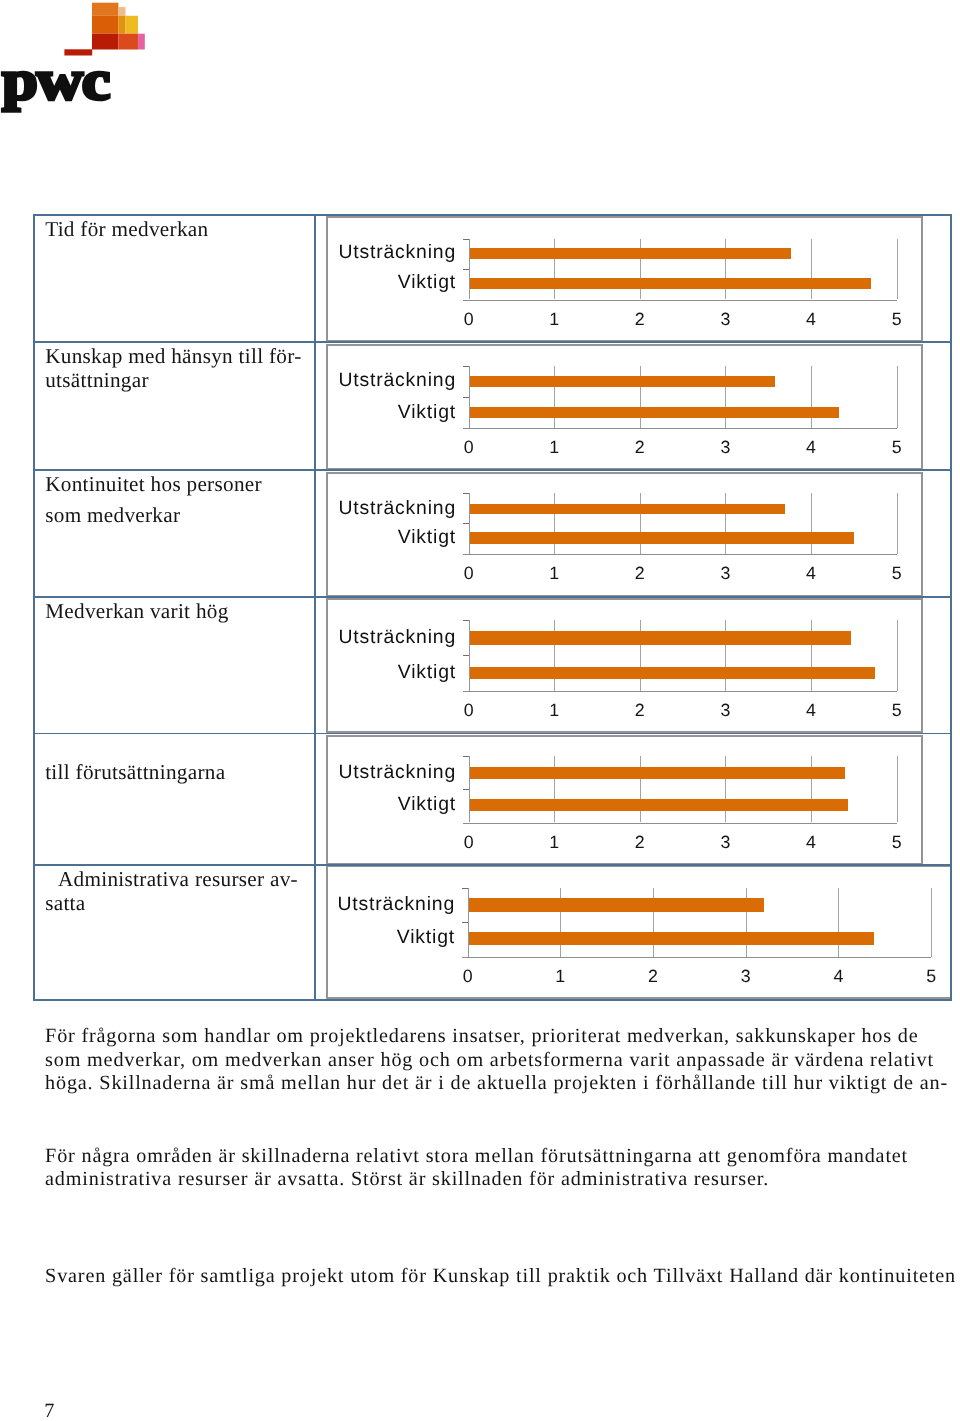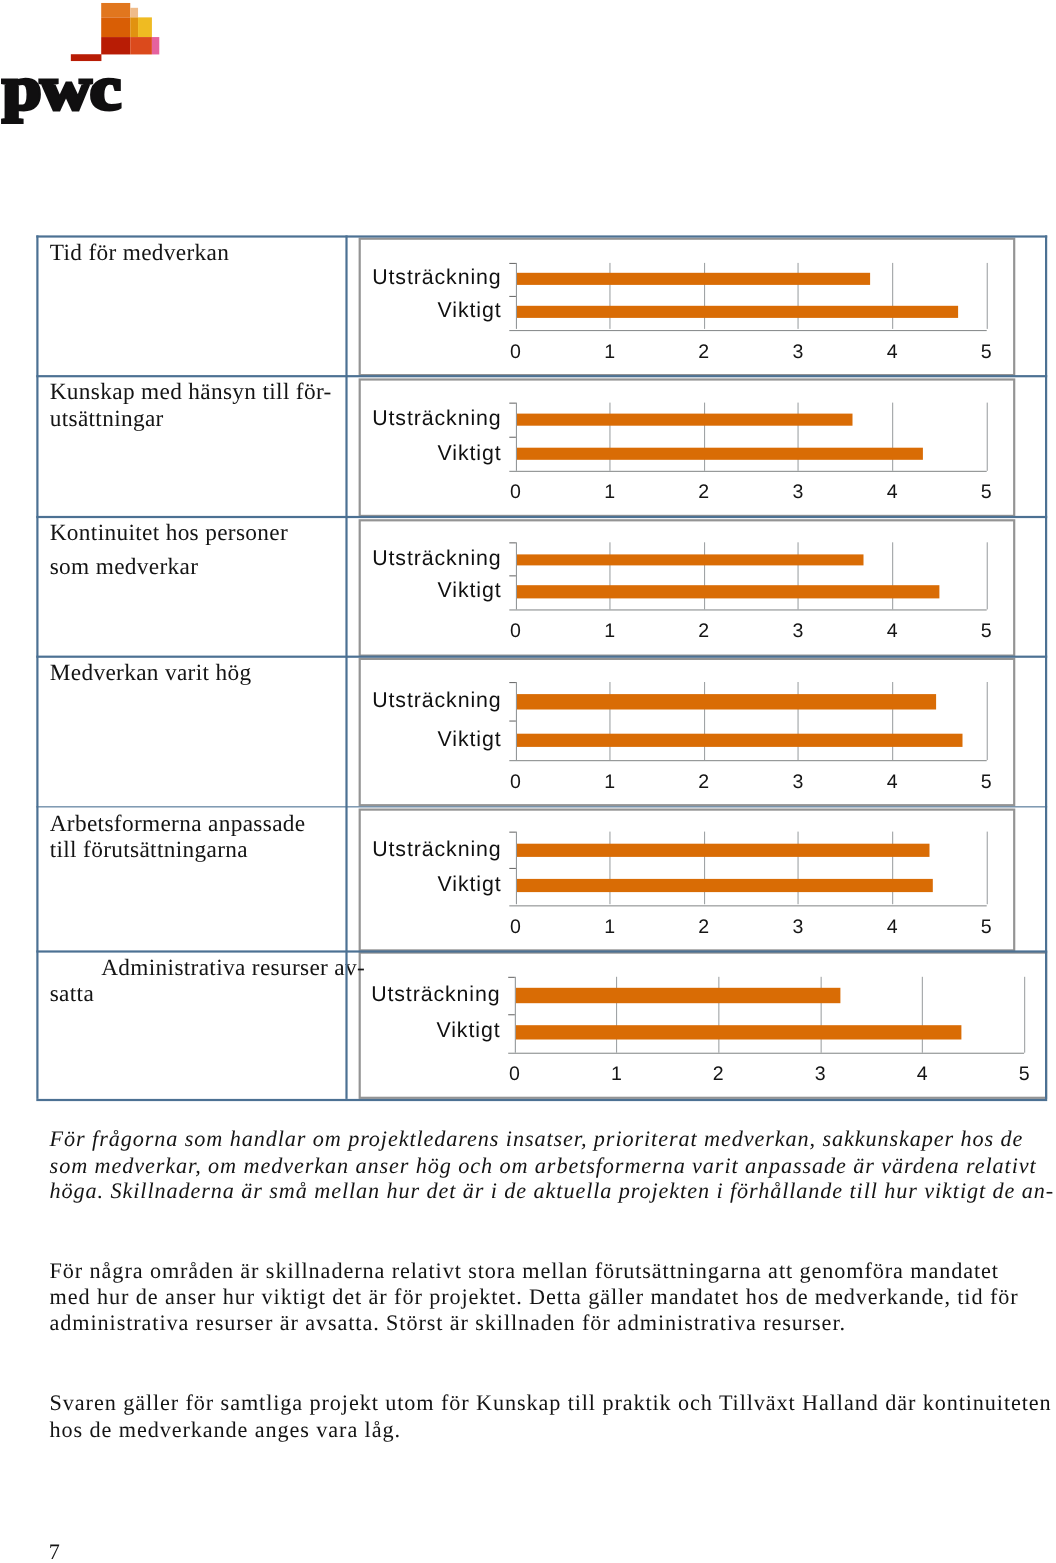--- a/index.html
+++ b/index.html
@@ -65,23 +65,22 @@
     <div class="hline" style="left: 33px; top: 595.8px; width: 918.6px;"></div>
     <div class="hline" style="left: 33px; top: 732.5px; width: 918.6px;"></div>
     <div class="hline" style="left: 33px; top: 864px; width: 918.6px;"></div>
     <div class="hline" style="left: 33px; top: 999px; width: 918.6px;"></div>
     <div class="lab" style="left: 45.2px; top: 217px;">Tid för medverkan</div>
     <div class="lab" style="left: 45.2px; top: 344px;">Kunskap med hänsyn till för-</div>
     <div class="lab" style="left: 45.2px; top: 368.4px;">utsättningar</div>
     <div class="lab" style="left: 45.2px; top: 472px;">Kontinuitet hos personer</div>
     <div class="lab" style="left: 45.2px; top: 503px;">som medverkar</div>
     <div class="lab" style="left: 45.2px; top: 598.8px;">Medverkan varit hög</div>
-    <div class="lab" style="left: 45.2px; top: 735.5px;">Arbetsformerna anpassade</div>
     <div class="lab" style="left: 45.2px; top: 759.9px;">till förutsättningarna</div>
-    <div class="lab" style="left: 58px; top: 867px; margin-left: 34px;">Administrativa resurser av-</div>
+    <div class="lab" style="left: 58px; top: 867px;">Administrativa resurser av-</div>
     <div class="lab" style="left: 45.2px; top: 891.4px;">satta</div>
   </div>
 <div id="charts">
     <div class="chartbox" style="left: 326px; top: 216px; width: 597px; height: 125.5px;">
       <div class="gl" style="left: 226.2px; top: 20.9px; height: 60.6px;"></div>
       <div class="gl" style="left: 311.8px; top: 20.9px; height: 60.6px;"></div>
       <div class="gl" style="left: 397.4px; top: 20.9px; height: 60.6px;"></div>
       <div class="gl" style="left: 483px; top: 20.9px; height: 60.6px;"></div>
       <div class="gl" style="left: 568.6px; top: 20.9px; height: 60.6px;"></div>
       <div class="axisline" style="left: 140.6px; top: 20.9px; height: 60.6px;"></div>
@@ -199,27 +198,25 @@
       <div class="cat" style="left: 0px; width: 127.5px; top: 61.3px;">Viktigt</div>
       <div class="tlab" style="left: 124.1px; width: 32px; top: 101.1px;">0</div>
       <div class="tlab" style="left: 216.8px; width: 32px; top: 101.1px;">1</div>
       <div class="tlab" style="left: 309.5px; width: 32px; top: 101.1px;">2</div>
       <div class="tlab" style="left: 402.2px; width: 32px; top: 101.1px;">3</div>
       <div class="tlab" style="left: 494.9px; width: 32px; top: 101.1px;">4</div>
       <div class="tlab" style="left: 587.6px; width: 32px; top: 101.1px;">5</div>
     </div>
   </div>
 
-<div class="para" id="p1" style="top: 1025.2px; font-style: italic;">
+<div class="para" id="p1" style="top: 1025.2px;">
     <div>För frågorna som handlar om projektledarens insatser, prioriterat medverkan, sakkunskaper hos de</div>
     <div>som medverkar, om medverkan anser hög och om arbetsformerna varit anpassade är värdena relativt</div>
     <div>höga. Skillnaderna är små mellan hur det är i de aktuella projekten i förhållande till hur viktigt de an-</div>
   </div>
 <div class="para" id="p2" style="top: 1144.9px;">
     <div>För några områden är skillnaderna relativt stora mellan förutsättningarna att genomföra mandatet</div>
-    <div>med hur de anser hur viktigt det är för projektet. Detta gäller mandatet hos de medverkande, tid för</div>
     <div>administrativa resurser är avsatta. Störst är skillnaden för administrativa resurser.</div>
   </div>
 <div class="para" id="p3" style="top: 1265.3px;">
     <div>Svaren gäller för samtliga projekt utom för Kunskap till praktik och Tillväxt Halland där kontinuiteten</div>
-    <div>hos de medverkande anges vara låg.</div>
   </div>
 <div id="pageno">7</div>
 
 </body></html>

